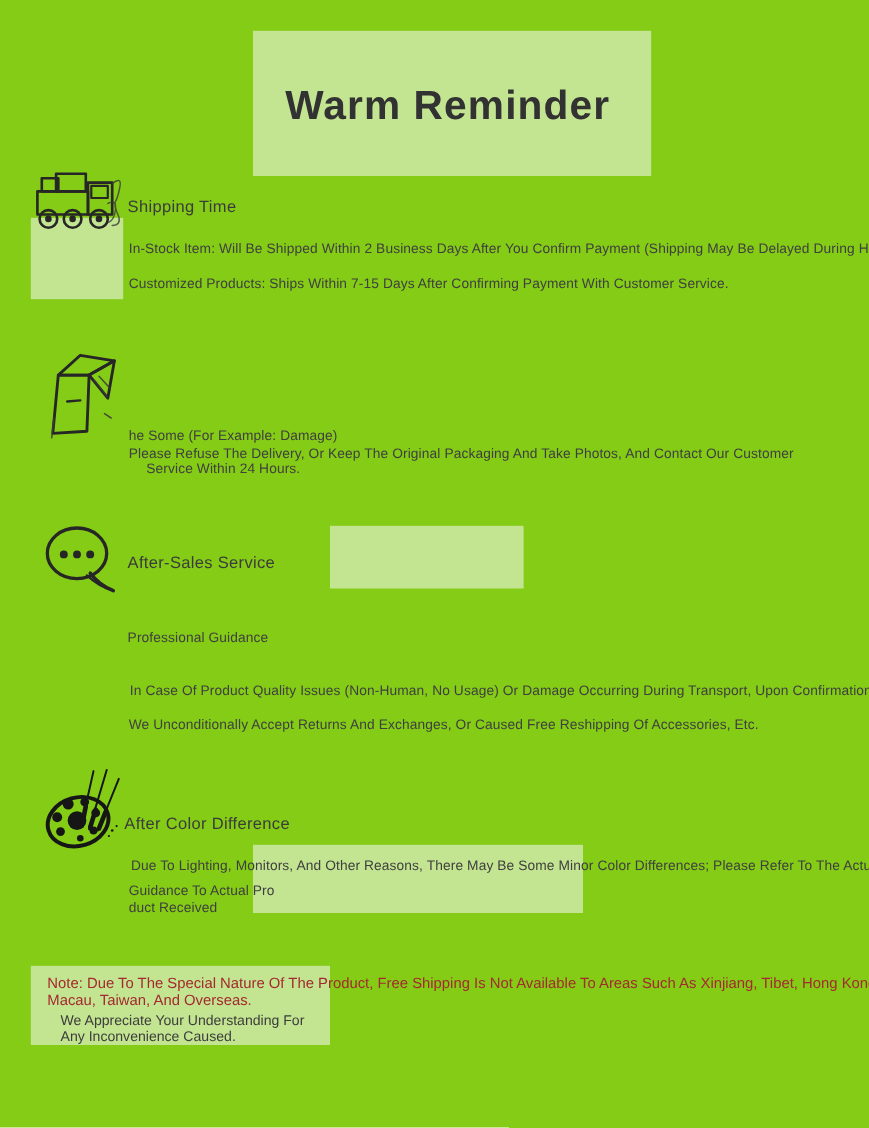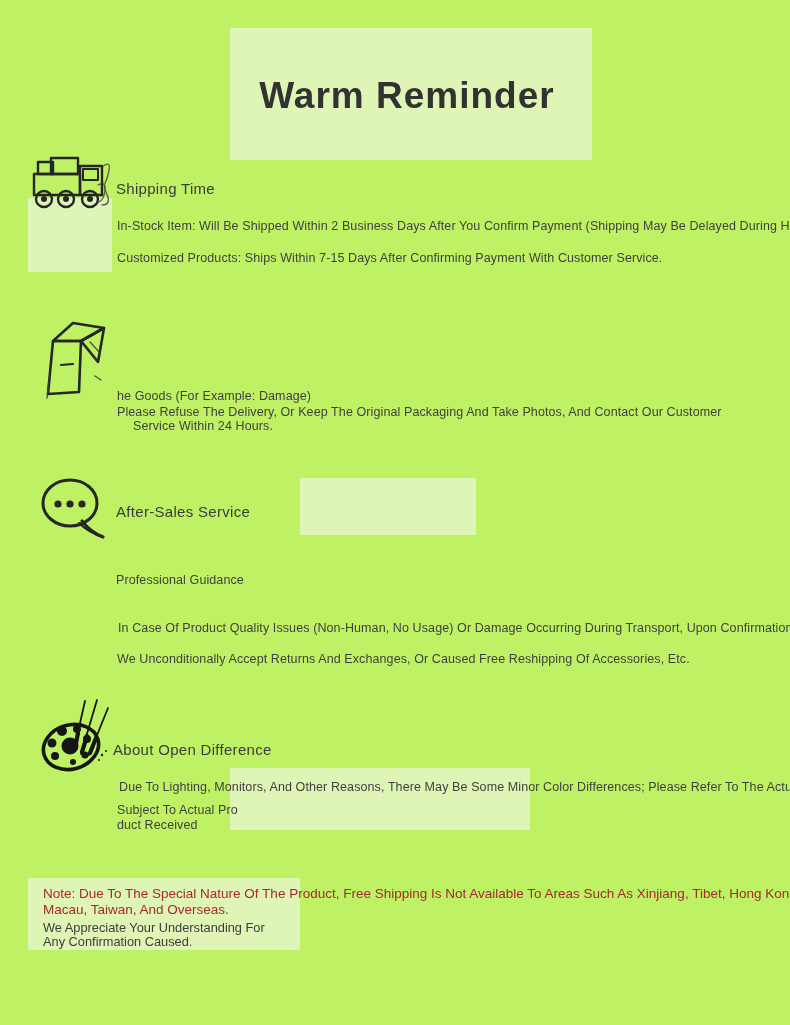--- a/index.html
+++ b/index.html
@@ -1,20 +1,20 @@
 <!DOCTYPE html>
 <html><head>
 <meta charset="utf-8">
 <style>
   html, body { margin: 0; padding: 0; background: #ffffff; }
   .page {
     position: relative;
     width: 790px;
     height: 1025px;
-    background: #bef264;
+    background: #84cc16;
     overflow: hidden;
     font-family: "Liberation Sans", "DejaVu Sans", sans-serif;
     color: #3f3f3f;
   }
   .bg-patch { position: absolute; background: #f8f8f8; opacity: .55; }
   .page-title {
     position: absolute;
     left: 0; right: 0;
     top: 76px;
     text-align: center;
@@ -49,20 +49,21 @@
     color: #a42a2f;
     line-height: 16px;
     white-space: nowrap;
   }
   .apology-line {
     position: absolute;
     font-size: 12.8px;
     color: #3c3c3c;
     line-height: 14px;
     white-space: nowrap;
+    margin-left: 12px;
   }
   svg { display: block; }
 </style>
 </head>
 <body>
 
 <div class="page">
 
   <div class="bg-patch" style="left:230px;top:28px;width:362px;height:132px;"></div>
   <div class="bg-patch" style="left:28px;top:198px;width:84px;height:74px;"></div>
@@ -108,21 +109,21 @@
         <path d="M21,45 L33,44" stroke-width="2.2"></path>
       </g>
       <g stroke="#3a3a3a" stroke-width="1.4" fill="none" opacity="0.85" stroke-linecap="round">
         <path d="M46,26 L57,40"></path>
         <path d="M50,22 L60,33"></path>
         <path d="M55,56 L61,60"></path>
         <path d="M9,60 L7,78"></path>
       </g>
     </svg>
   </span>
-  <div class="body-line" style="left:117px;top:389px;">he Goods (For Example: Damage)</div>
+  <div class="body-line" style="left:117px;top:389px;">he Some (For Example: Damage)</div>
   <div class="body-line" style="left:117px;top:405px;">Please Refuse The Delivery, Or Keep The Original Packaging And Take Photos, And Contact Our Customer</div>
   <div class="body-line" style="left:117px;top:419px;margin-left:16px;">Service Within 24 Hours.</div>
 
   <span class="icon-wrap" style="left:40px;top:477px;">
     <svg width="66" height="64" viewBox="0 0 66 64" fill="none">
       <ellipse cx="30" cy="26" rx="27" ry="23" stroke="#262626" stroke-width="3" fill="none"></ellipse>
       <circle cx="18" cy="27" r="3.6" fill="#262626"></circle>
       <circle cx="30" cy="27" r="3.6" fill="#262626"></circle>
       <circle cx="42" cy="27" r="3.6" fill="#262626"></circle>
       <path d="M42,44 Q50,55 63,60" stroke="#262626" stroke-width="3.2" fill="none" stroke-linecap="round"></path>
@@ -153,23 +154,23 @@
       <g stroke="#161616" stroke-linecap="round" fill="none">
         <path d="M45,3 L34,52" stroke-width="1.8"></path>
         <path d="M38,35 L35,50" stroke-width="4.2"></path>
         <path d="M57,2 L41,56" stroke-width="1.8"></path>
         <path d="M47,38 L42,54" stroke-width="4.2"></path>
         <path d="M68,10 L49,57" stroke-width="1.8"></path>
         <path d="M56,40 L50,55" stroke-width="4.2"></path>
       </g>
     </svg>
   </span>
-  <div class="sec-heading" style="left:113px;top:741px;">About Open Difference</div>
+  <div class="sec-heading" style="left:113px;top:741px;">After Color Difference</div>
   <div class="body-line" style="left:119px;top:780px;">Due To Lighting, Monitors, And Other Reasons, There May Be Some Minor Color Differences; Please Refer To The Actual</div>
-  <div class="body-line" style="left:117px;top:803px;">Subject To Actual Pro</div>
+  <div class="body-line" style="left:117px;top:803px;">Guidance To Actual Pro</div>
   <div class="body-line" style="left:117px;top:818px;">duct Received</div>
 
   <div class="note-line" style="left:43px;top:886px;">Note: Due To The Special Nature Of The Product, Free Shipping Is Not Available To Areas Such As Xinjiang, Tibet, Hong Kong,</div>
   <div class="note-line" style="left:43px;top:902px;">Macau, Taiwan, And Overseas.</div>
   <div class="apology-line" style="left:43px;top:921px;">We Appreciate Your Understanding For</div>
-  <div class="apology-line" style="left:43px;top:935px;">Any Confirmation Caused.</div>
+  <div class="apology-line" style="left:43px;top:935px;">Any Inconvenience Caused.</div>
 
 </div>
 
 </body></html>

